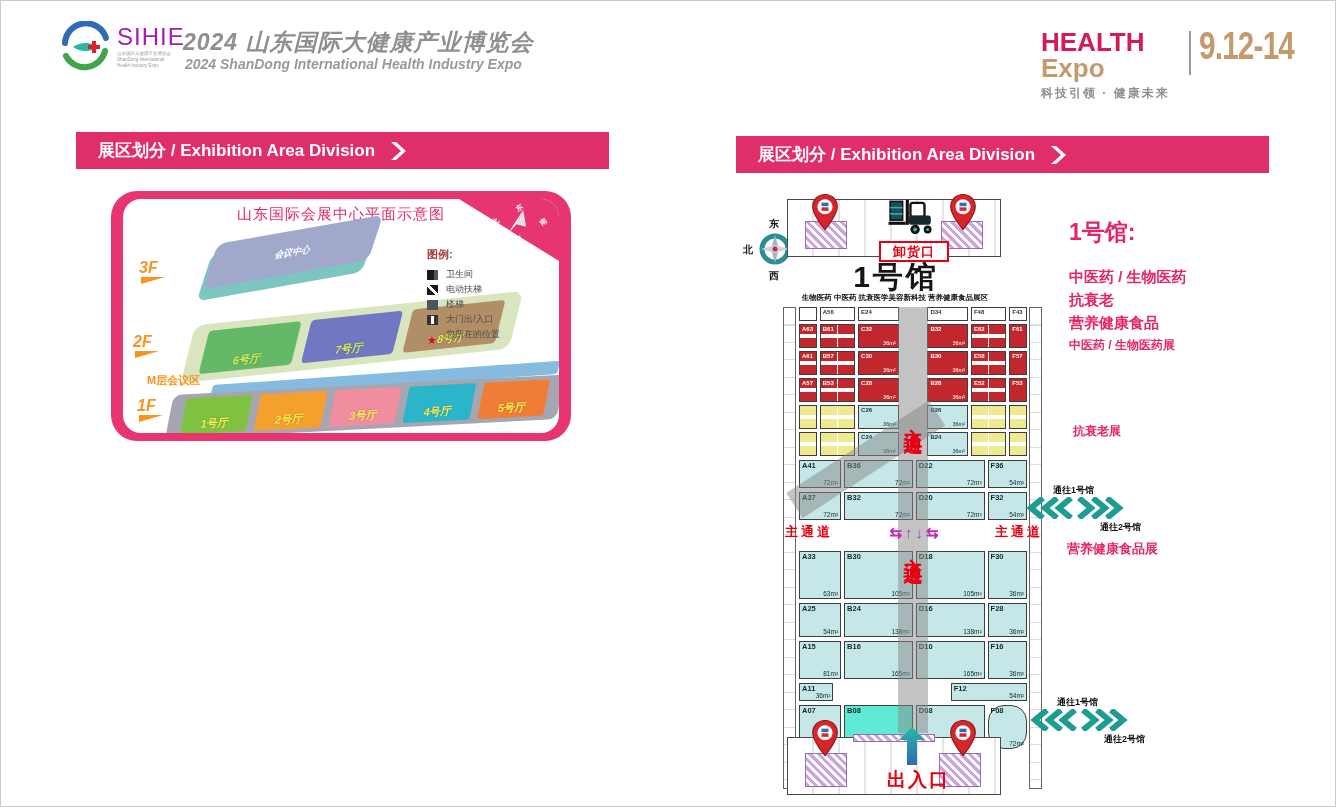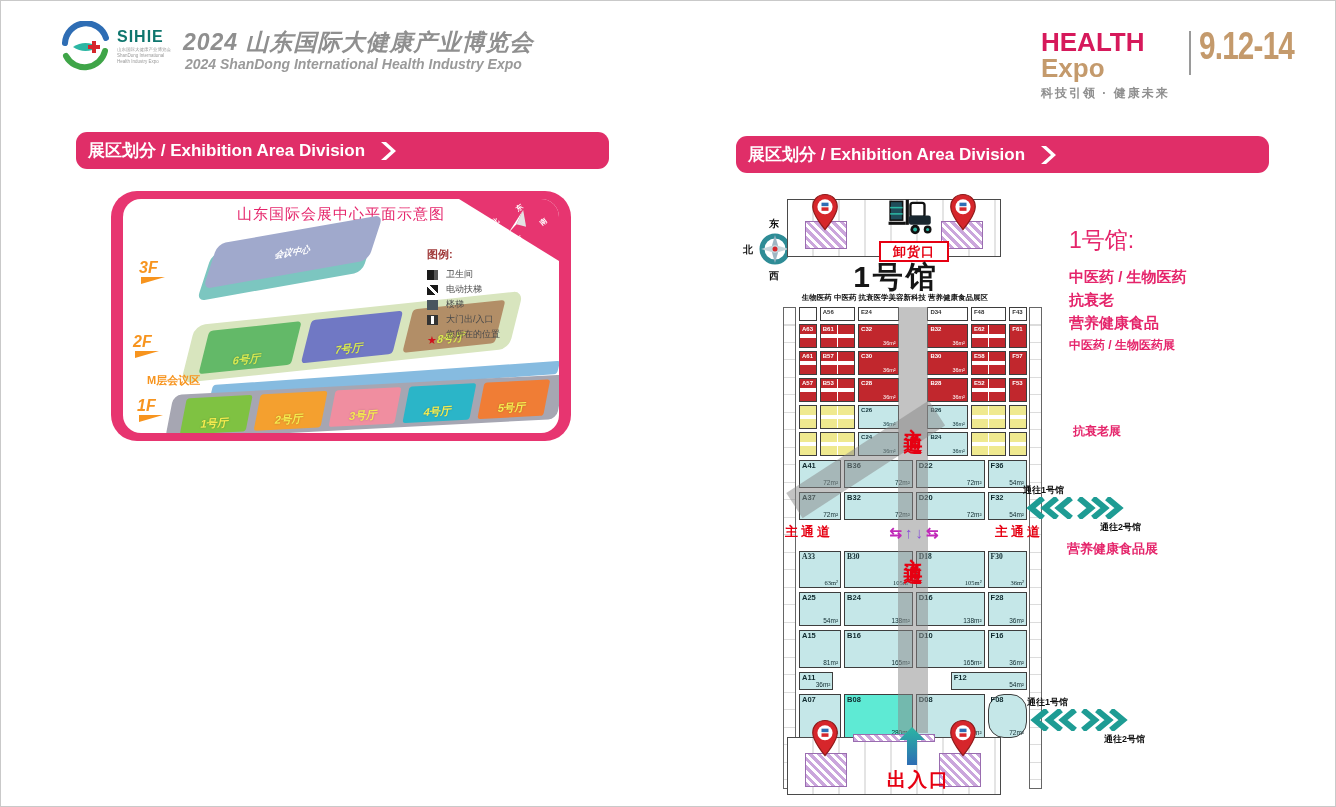--- a/index.html
+++ b/index.html
@@ -3,36 +3,36 @@
 <meta charset="utf-8">
 <style>
   html,body{margin:0;padding:0;background:#fff;}
   .stage{position:relative;width:1336px;height:807px;background:#fff;overflow:hidden;
          font-family:"Liberation Sans",sans-serif;border:1px solid #c9c9c9;box-sizing:border-box;}
   .abs{position:absolute;}
 
   
   .logo-wrap{left:58px;top:20px;display:flex;align-items:center;}
   .logo-text{margin-left:6px;width:130px;}
-  .logo-name{font-size:16px;font-weight:700;color:#0f766e;letter-spacing:1px;line-height:1;}
+  .logo-name{font-size:24px;font-weight:400;color:#a21caf;letter-spacing:1px;line-height:1;}
   .logo-sub{list-style:none;margin:2px 0 0;padding:0;}
   .logo-sub div{font-size:4.5px;color:#9a9a9a;line-height:1.3;}
   .title-cn{left:182px;top:26px;font-size:23px;font-weight:900;font-style:italic;color:#8F8F8F;letter-spacing:1px;}
   .title-en{left:184px;top:55px;font-size:14px;font-weight:bold;font-style:italic;color:#9A9A9A;}
   .brand{left:1040px;top:28px;width:150px;}
   .brand-l1{font-size:26px;font-weight:900;line-height:1;}
   .brand-health{color:#D6195B;}
   .brand-expo{color:#C49A6C;font-weight:700;}
   .brand-l2{font-size:12px;color:#8F8F8F;letter-spacing:2px;margin-top:4px;font-weight:bold;}
   .brand-divider{left:1188px;top:30px;width:2px;height:44px;background:#9a9a9a;}
   .brand-dates{left:1198px;top:24px;font-size:38px;font-weight:900;color:#C49A6C;transform:scaleX(.78);transform-origin:left top;letter-spacing:-1px;}
 
   
   .banner{position:absolute;height:37px;background:#E02E68;color:#fff;display:flex;align-items:center;
-          padding-left:12px;font-size:17px;font-weight:bold;box-sizing:border-box;border-radius:11px;}
+          padding-left:22px;font-size:17px;font-weight:bold;box-sizing:border-box;}
   .banner svg{margin-left:14px;}
   .banner-left{left:75px;top:131px;width:533px;}
   .banner-right{left:735px;top:135px;width:533px;}
 
   
   .venue-card{left:110px;top:190px;width:460px;height:250px;background:#E73570;border-radius:26px;}
   .venue-inner{position:absolute;left:12px;top:8px;right:12px;bottom:8px;background:#fff;border-radius:18px;overflow:hidden;}
   .venue-title{position:absolute;top:6px;left:0;width:100%;text-align:center;font-size:15px;font-weight:400;color:#E5256B;letter-spacing:1px;}
   .corner-tri{position:absolute;top:0;right:0;width:0;height:0;border-top:62px solid #E73570;border-left:100px solid transparent;}
   .vcompass{position:absolute;top:0;right:0;width:95px;height:58px;color:#fff;font-size:7px;font-weight:bold;}
@@ -116,31 +116,31 @@
       color:#E60012;font-weight:900;font-size:19px;letter-spacing:4px;text-align:center;line-height:28px;}
   .vt1{top:220px;}.vt2{top:350px;}
   .cross-row{position:absolute;left:44px;top:330px;width:258px;display:flex;align-items:center;justify-content:space-between;}
   .aisle-h{color:#E60012;font-weight:900;font-size:13px;letter-spacing:3px;white-space:nowrap;}
   .arrows{display:flex;gap:3px;font-size:15px;font-weight:900;line-height:1;}
   .ar-mag{color:#C028B8;}.ar-pur{color:#8A52D6;}
   .up-arrow{position:absolute;left:158px;top:534px;}
   .entrance{position:absolute;left:146px;top:574px;width:96px;font-size:19px;font-weight:900;color:#E60012;letter-spacing:2px;}
 
   
-  .sb-title{left:1068px;top:224px;font-size:23px;font-weight:400;color:#E5256B;}
+  .sb-title{left:1068px;top:216px;font-size:23px;font-weight:700;color:#E5256B;}
   .sb-lines{left:1068px;top:264px;}
   .sb-lines div{font-size:15px;font-weight:bold;color:#E5256B;line-height:23px;}
   .sb-tag{position:absolute;font-size:12px;font-weight:bold;color:#E5256B;}
   .tag1{left:1068px;top:336px;}
   .tag2{left:1072px;top:422px;}
   .tag3{left:1066px;top:539px;font-size:13px;}
   .passage{position:absolute;width:118px;}
   .passage-top{left:1022px;top:483px;}
   .passage-bottom{left:1026px;top:695px;}
-  .pass-l1{font-size:9px;font-weight:900;color:#111;}
+  .pass-l1{font-size:9px;font-weight:900;color:#111;margin-left:30px;}
   .pass-l2{font-size:9px;font-weight:900;color:#111;text-align:right;margin-top:-2px;}
 </style>
 </head>
 <body>
 
 <div class="stage">
 
   <div class="abs logo-wrap">
     <svg width="52" height="52" viewBox="0 0 52 52">
       <path d="M6 22 A21 21 0 0 1 47 17" fill="none" stroke="#2E6DB4" stroke-width="6" stroke-linecap="round"></path>
@@ -552,21 +552,21 @@
             </div>
           <div class="booth" style="background-color: rgb(197, 231, 232); color: rgb(16, 42, 46); flex: 1.4 1 0%;">
               <span class="bl">F32</span>
               <span class="ba">54m²</span>
             </div>
         </div>
       </div>
 
     <div class="grid grid-lower-b">
 
-    <div class="booth-row" style="height: 37px; font-family: Liberation Serif, serif;">
+    <div class="booth-row" style="height: 48px;">
 
         <div class="booth" style="background-color: rgb(197, 231, 232); color: rgb(16, 42, 46); flex: 1.5 1 0%;">
               <span class="bl">A33</span>
               <span class="ba">63m²</span>
             </div>
           <div class="booth" style="background-color: rgb(197, 231, 232); color: rgb(16, 42, 46); flex: 2.5 1 0%;">
               <span class="bl">B30</span>
               <span class="ba">105m²</span>
             </div>
           <div class="booth" style="background-color: rgb(197, 231, 232); color: rgb(16, 42, 46); flex: 2.5 1 0%;">

